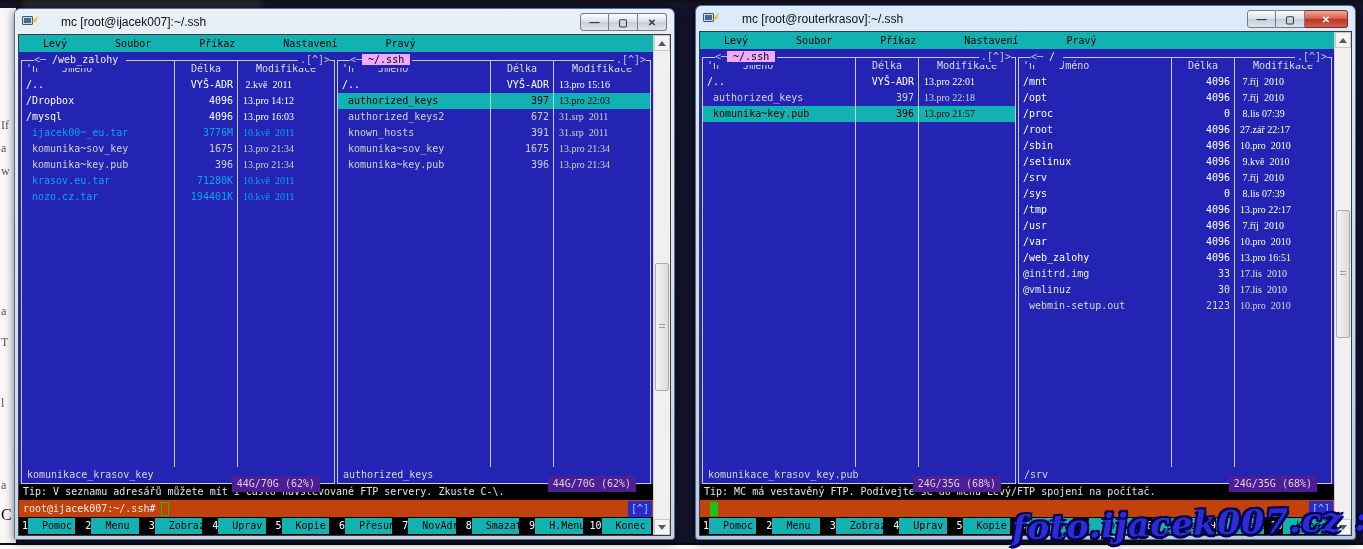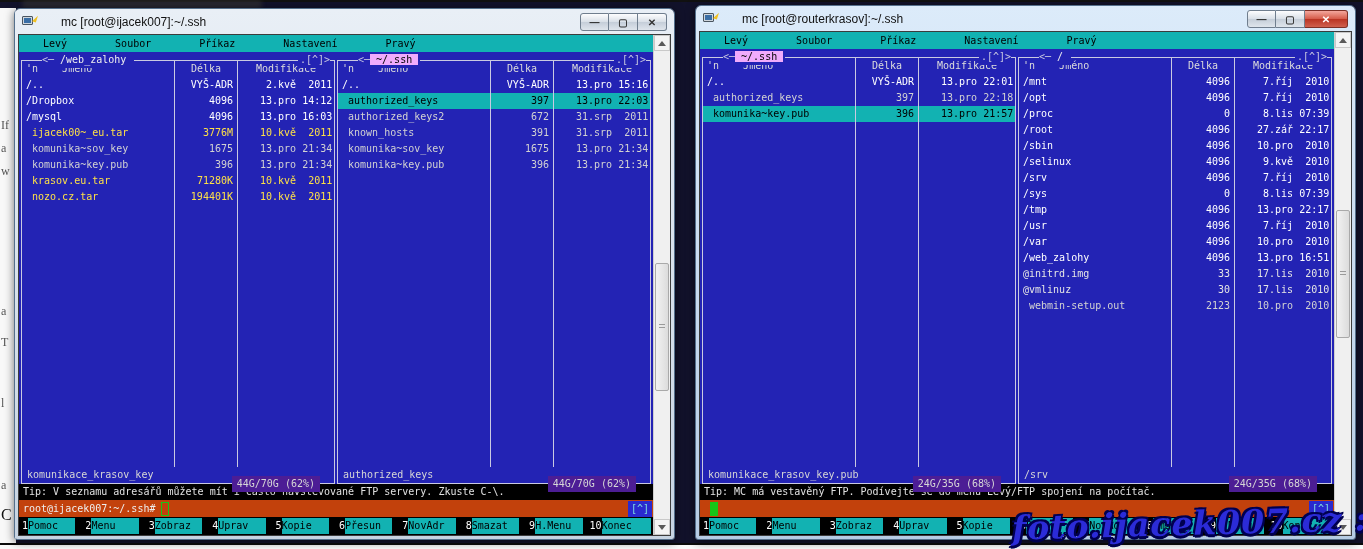--- a/index.html
+++ b/index.html
@@ -46,58 +46,58 @@
   .term { flex:1; display:flex; flex-direction:column; font-size:10px; line-height:16px;
           color:#d6d6d6; min-width:0; overflow:hidden; white-space:pre; }
 
   .menubar { height:17px; background:#12b2b2; color:#000; display:flex; align-items:center; }
   .menubar span { margin-left:48px; cursor:default; }
   .menubar span:first-child { margin-left:24px; }
 
   .panels { flex:1; display:flex; padding:8px 1px 0 1px; min-height:0; }
   .panel { flex:1; margin:0 1px; border:1px solid #c9c9e2; position:relative;
            display:flex; flex-direction:column; min-width:0; }
-  .panel-top { position:absolute; top:-9px; left:20px; right:4px; height:16px;
+  .panel-top { position:absolute; top:-9px; left:12px; right:4px; height:16px;
                display:flex; justify-content:space-between; pointer-events:none; }
   .panel-top .lhs { background:#2323b4; padding-right:2px; }
   .panel-top .arrow { color:#c9c9e2; }
   .panel-path { color:#efefef; padding:0 6px; }
   .panel-path.on { background:#f0abfc; color:#000; }
   .panel-top .corner { background:#2323b4; color:#c9c9e2; padding-left:2px; }
 
   .cols, .row { display:grid; grid-template-columns:1fr 63px 97px; height:16px; }
   .cols > div { color:#dcdcdc; text-align:center; }
   .cols > .c-name { text-align:left; padding-left:4px; }
   .c-size, .c-date { border-left:1px solid #c9c9e2; }
   .rowsbox { flex:1; overflow:hidden; display:flex; flex-direction:column; }
   .row .c-name { padding-left:4px; overflow:hidden; }
   .row .c-size { text-align:right; padding-right:4px; }
-  .row .c-date { padding-left:22px; }
+  .row .c-date { padding-left:5px;font-family:Liberation Serif, serif; }
   .row.t-dir  { color:#ffffff; }
   .row.t-file { color:#d2d2d2; }
   .row.t-link { color:#e5e5e5; }
-  .row.t-archive { color:#fde047; }
+  .row.t-archive { color:#0ea5e9; }
   .row.selected { background:#12b2b2; color:#000 !important; }
   .filler { flex:1; display:grid; grid-template-columns:1fr 63px 97px; }
   .ministatus { height:16px; color:#d6d6d6; padding-left:5px; overflow:hidden; }
   .usage { position:absolute; bottom:-9px; right:14px; background:#4c1d95; padding:0 5px;
            color:#d6d6d6; height:16px; }
 
   .tip { height:16px; background:#000; color:#e2e2e2; padding-left:4px; overflow:hidden; }
   .promptline { height:17px; background:#c2410c; display:flex; align-items:center; padding-left:4px; }
   .prompt { color:#eee; }
   .cursor { width:8px; height:14px; margin-left:6px; }
   .win.inactive .cursor { border:1px solid #17c517; }
   .win.active .cursor { background:#17c517; }
   .corner-badge { margin-left:auto; background:#2a2ace; color:#7fdede; padding:0 3px; margin-right:1px; }
 
   .fkeys { height:18px; background:#000; display:flex; align-items:center; }
   .fk { display:flex; width:10%; height:16px; }
   .fk-num { color:#fff; min-width:9px; text-align:right; }
-  .fk-label { flex:1; background:#12b2b2; color:#000; padding-left:0; margin-right:7px;
+  .fk-label { flex:1; background:#12b2b2; color:#000; padding-left:14px; margin-right:7px;
               overflow:hidden; }
   .fk:last-child .fk-label { margin-right:2px; }
 
   
   .sbar { width:17px; background:#f0f0f0; border-left:1px solid #cfcfcf; position:relative; flex:0 0 17px; }
   .sb-btn { position:absolute; left:0; width:16px; height:16px; background:#f4f4f4;
             border:1px solid #c9c9c9; display:flex; align-items:center; justify-content:center; }
   .sb-up { top:0; } .sb-down { bottom:0; }
   .sb-arrow { width:0; height:0; border-left:4px solid transparent; border-right:4px solid transparent; }
   .sb-up .sb-arrow { border-bottom:5px solid #5a5a5a; }

